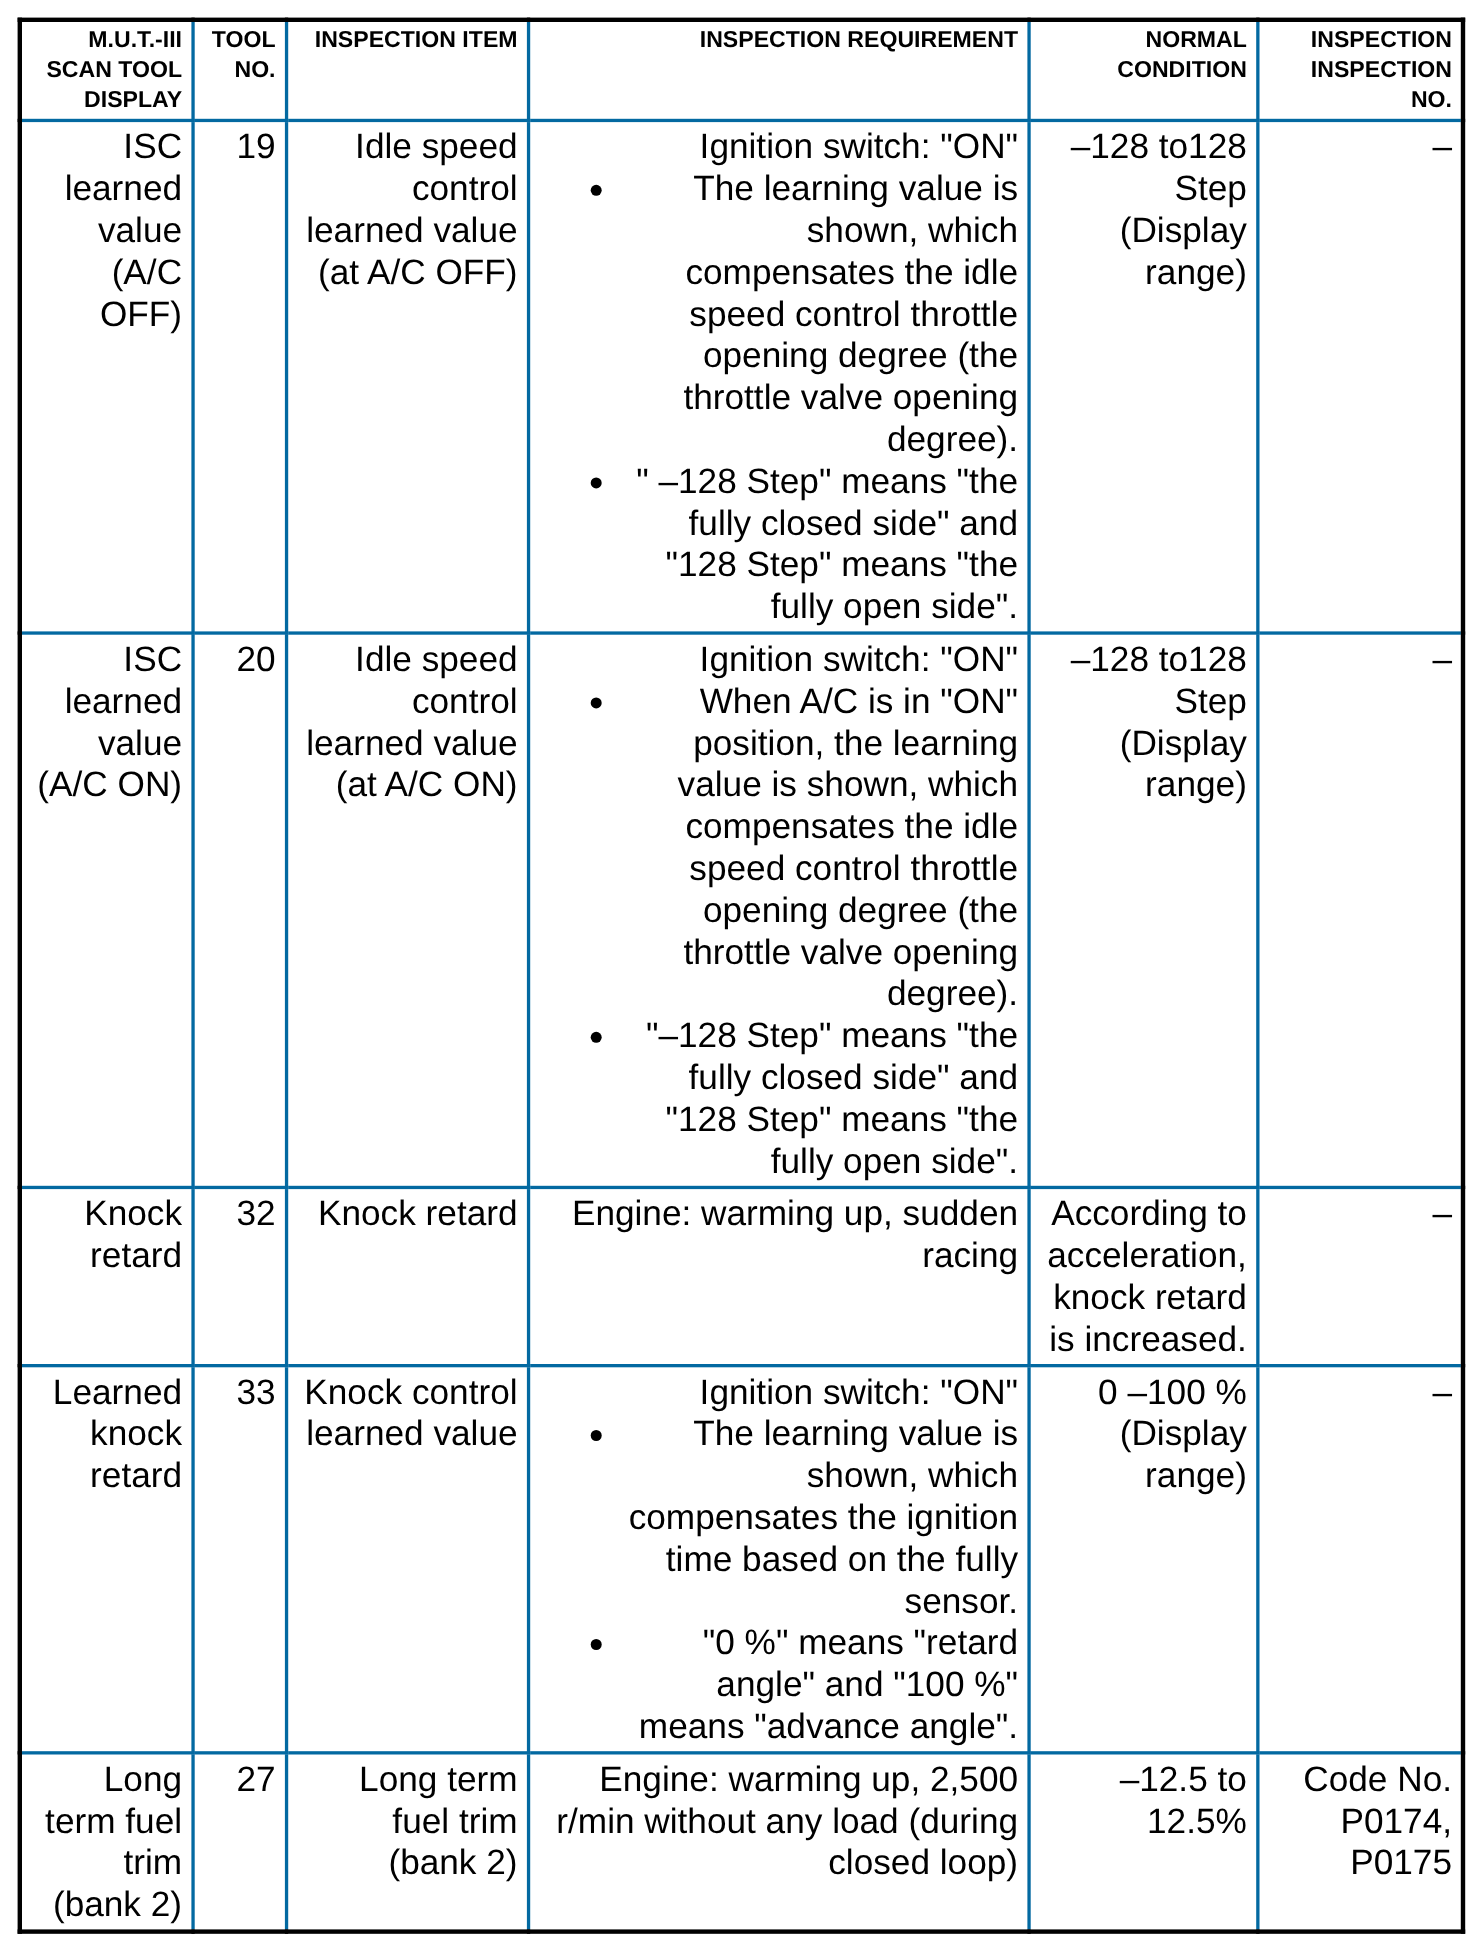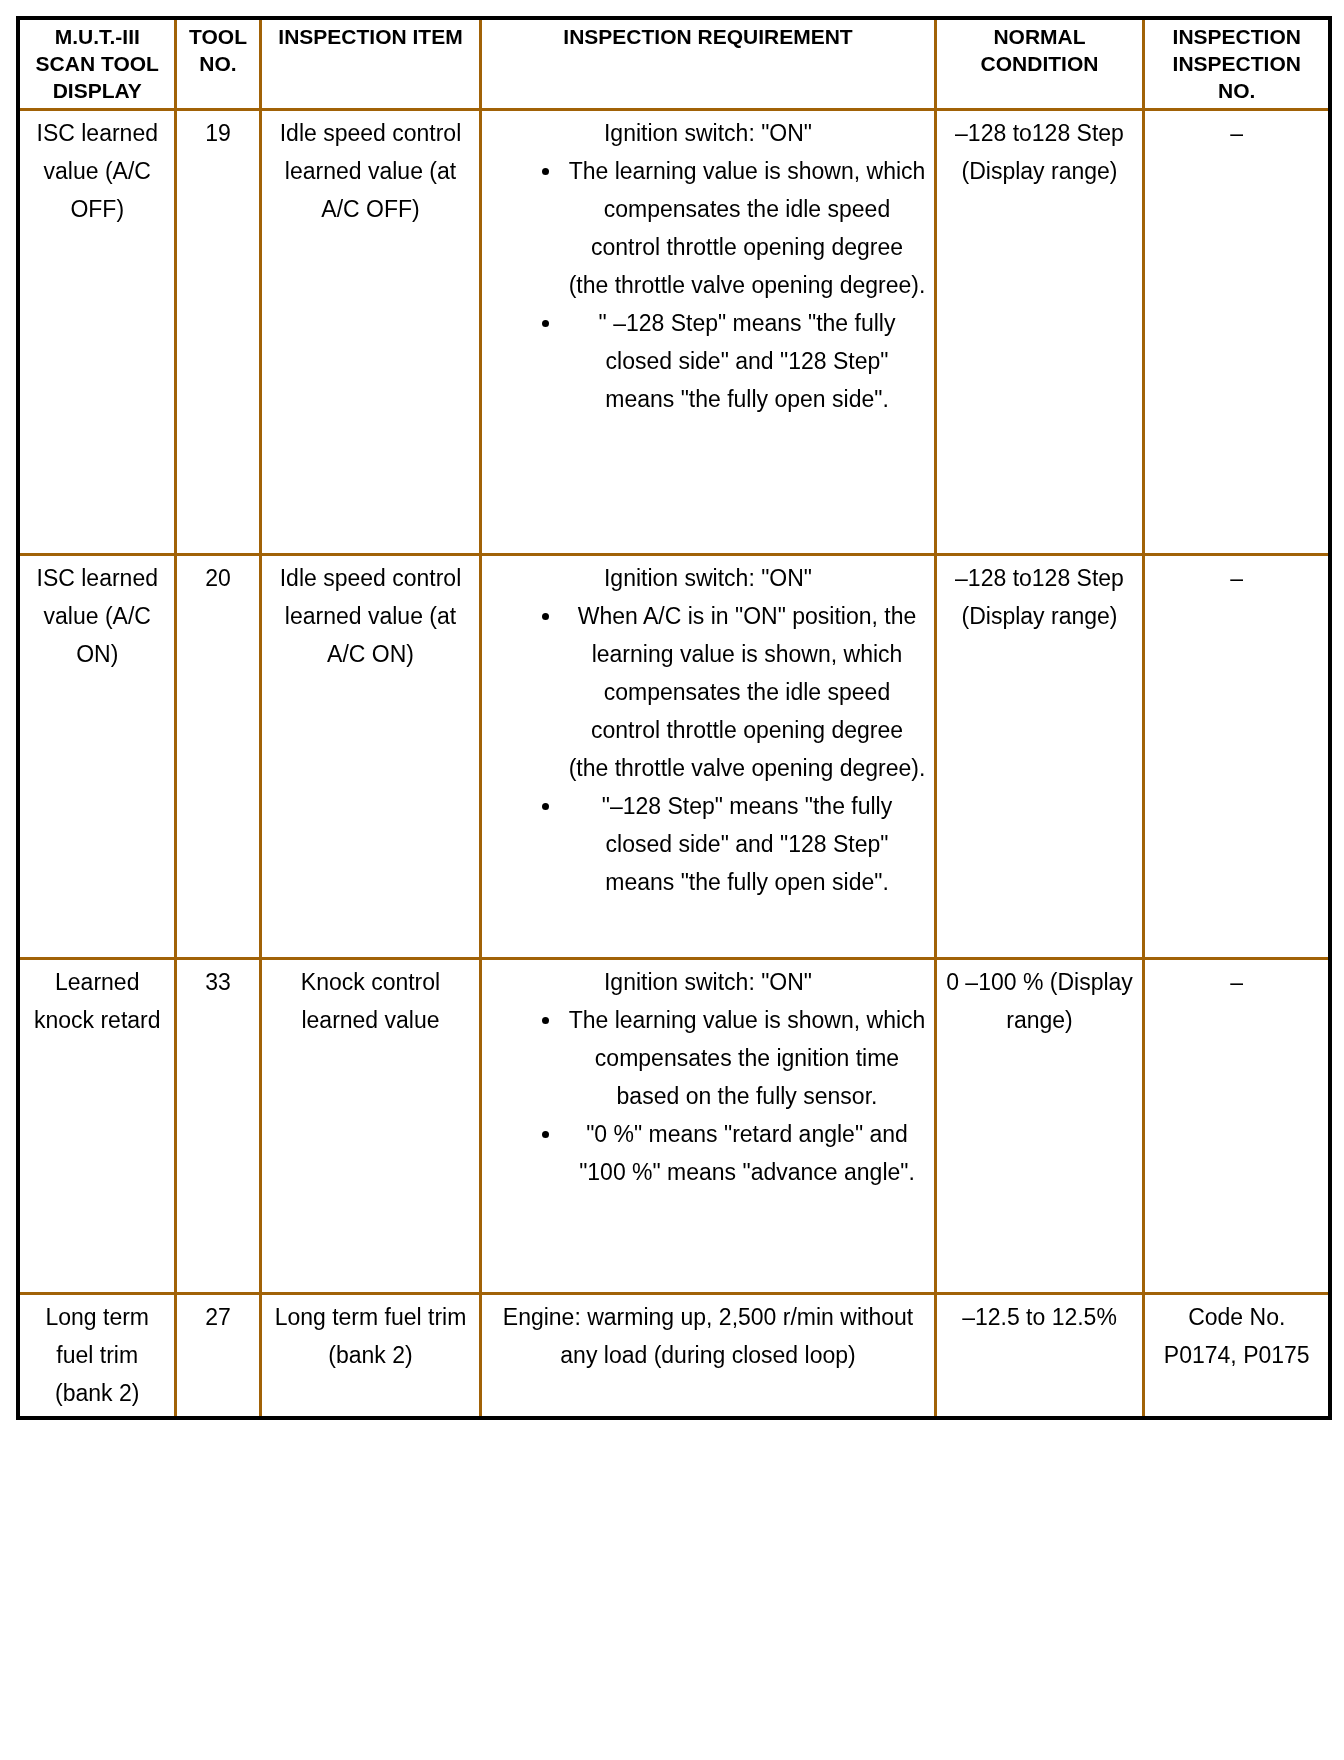--- a/index.html
+++ b/index.html
@@ -27,35 +27,35 @@
     background: #ffffff;
   }
   table.scan-table col.c1 { width: 157px; }
   table.scan-table col.c2 { width: 85px; }
   table.scan-table col.c3 { width: 220px; }
   table.scan-table col.c4 { width: 455px; }
   table.scan-table col.c5 { width: 208px; }
   table.scan-table col.c6 { width: 187px; }
   table.scan-table th,
   table.scan-table td {
-    border: 3px solid #a16207;
+    border: 3px solid #0369a1;
     vertical-align: top;
-    text-align: center;
+    text-align: right;
     padding: 3px 8px 4px 9px;
     overflow: hidden;
   }
   table.scan-table { border: 4px solid #000000; }
   th.hdr {
     font-size: 21px;
     line-height: 27px;
     font-weight: bold;
     letter-spacing: 0px;
   }
   td.body-cell {
-    font-size: 23px;
+    font-size: 32px;
     line-height: 38px;
     font-weight: normal;
   }
   td.body-cell .intro {
     margin: 0;
   }
   td.body-cell ul.req-bullets {
     margin: 0;
     padding-left: 72px;
     list-style-type: disc;
@@ -119,20 +119,30 @@
           <div class="intro">Ignition switch: "ON"</div>
           <ul class="req-bullets">
             <li>When A/C is in "ON" position, the learning value is shown, which compensates the idle speed control throttle opening degree (the throttle valve opening degree).</li>
             <li>"–128 Step" means "the fully closed side" and "128 Step" means "the fully open side".</li>
           </ul>
         </td>
         <td class="body-cell">–128 to128 Step (Display range)</td>
         <td class="body-cell">–</td>
       </tr>
 
+      <tr class="r-2">
+        <td class="body-cell">Knock retard</td>
+        <td class="body-cell">32</td>
+        <td class="body-cell">Knock retard</td>
+        <td class="body-cell">
+          <div class="intro">Engine: warming up, sudden racing</div>
+        </td>
+        <td class="body-cell">According to acceleration, knock retard is increased.</td>
+        <td class="body-cell">–</td>
+      </tr>
 
       <tr class="r-3">
         <td class="body-cell">Learned knock retard</td>
         <td class="body-cell">33</td>
         <td class="body-cell">Knock control learned value</td>
         <td class="body-cell">
           <div class="intro">Ignition switch: "ON"</div>
           <ul class="req-bullets">
             <li>The learning value is shown, which compensates the ignition time based on the fully sensor.</li>
             <li>"0 %" means "retard angle" and "100 %" means "advance angle".</li>

